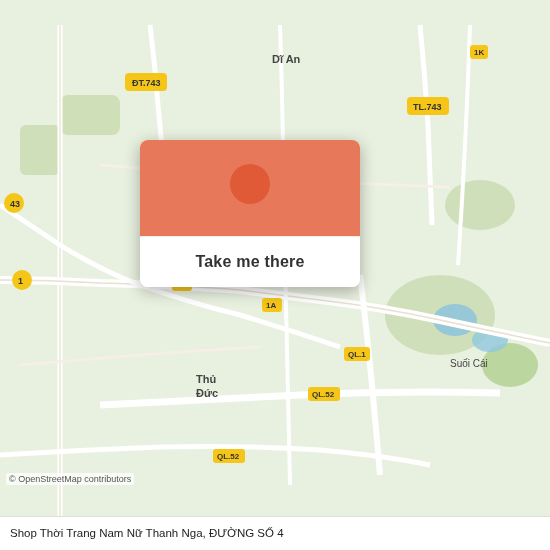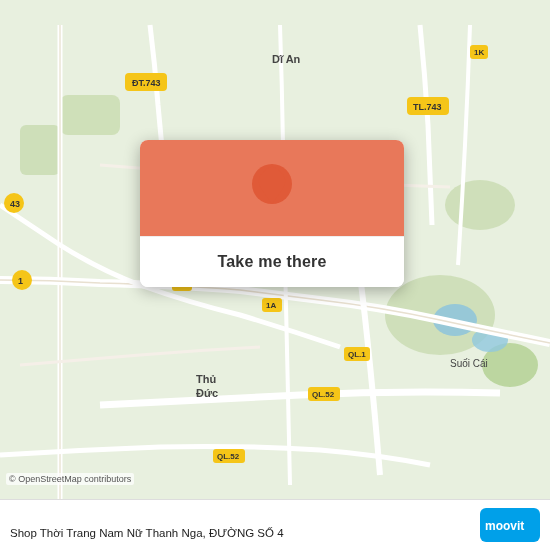--- a/index.html
+++ b/index.html
@@ -27,21 +27,21 @@
       top: 0; left: 0;
       width: 100%;
       height: 100%;
     }
 
     
     #popup-card {
       position: absolute;
       top: 140px;
       left: 140px;
-      width: 264px;
+      width: 220px;
       background: white;
       border-radius: 8px;
       box-shadow: 0 4px 16px rgba(0,0,0,0.3);
       display: flex;
       flex-direction: column;
       align-items: center;
       padding-bottom: 0;
       overflow: hidden;
     }
 
@@ -207,21 +207,14 @@
   </div>
 
   <div id="osm-attr">
     <span>© OpenStreetMap contributors</span>
   </div>
 
   <div id="bottom-bar">
     <div id="address-block">
       <div>Shop Thời Trang Nam Nữ Thanh Nga, ĐƯỜNG SỐ 4</div>
     </div>
-    <div id="moovit-logo">
-
-      <svg width="60" height="34" viewBox="0 0 60 34">
-        <rect width="60" height="34" rx="6" fill="#00a0e9"></rect>
-        <text x="5" y="22" font-size="12" fill="white" font-weight="bold" font-family="Arial">moovit</text>
-      </svg>
-    </div>
   </div>
 </div>
 
 </body></html>

